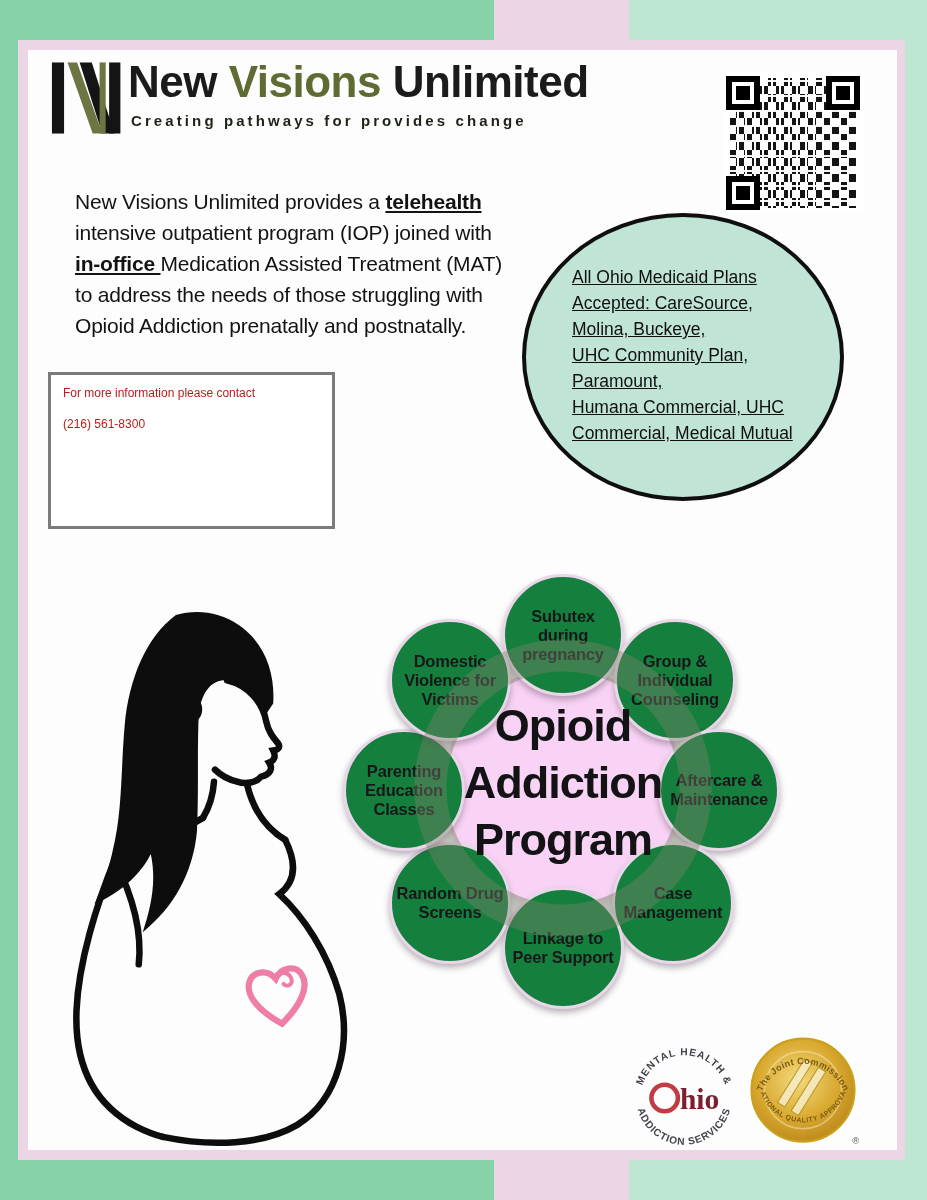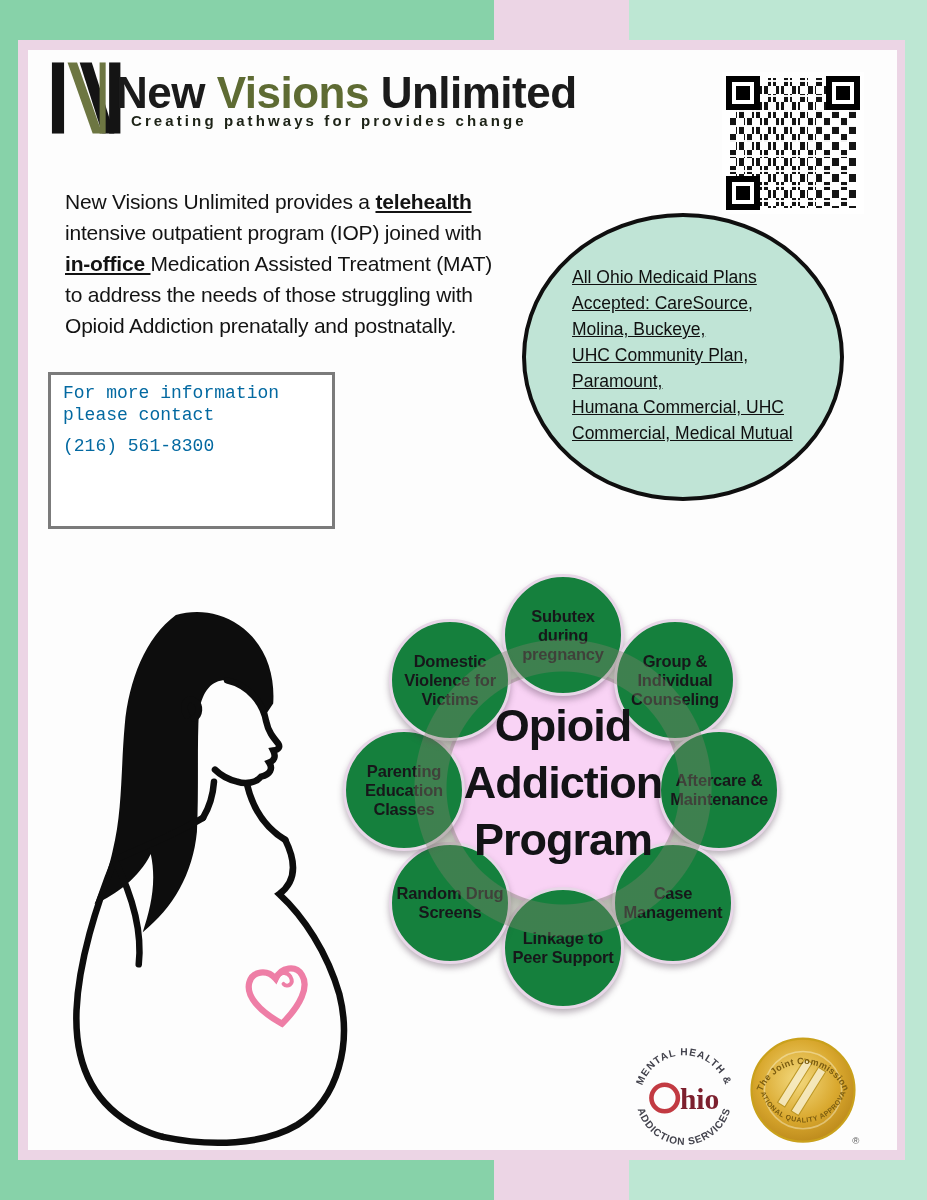--- a/index.html
+++ b/index.html
@@ -10,42 +10,42 @@
   .band{position:absolute;height:40px;}
   .band.green{background:#87d2a9;}
   .band.pink{background:#ecd5e5;}
   .band.mint{background:#bde7d3;}
   .stripe-left{position:absolute;left:0;top:0;width:18px;height:1200px;background:#87d2a9;}
   .stripe-right{position:absolute;left:905px;top:0;width:22px;height:1200px;background:#bde7d3;}
   .frame{position:absolute;left:18px;top:40px;width:887px;height:1120px;background:#ecd5e5;}
   .content-bg{position:absolute;left:28px;top:50px;width:869px;height:1100px;background:#fdfdfd;}
   
   .logo-mark{left:45px;top:57px;width:78px;height:82px;}
-  .logo-title{left:116px;top:57px;font-size:44px;font-weight:bold;letter-spacing:-0.5px;color:#1b1b1b;white-space:nowrap;margin-top:11px;}
+  .logo-title{left:128px;top:57px;font-size:44px;font-weight:bold;letter-spacing:-0.5px;color:#1b1b1b;white-space:nowrap;}
   .logo-title .olive{color:#5e6b33;}
   .logo-tagline{left:131px;top:112px;font-size:15px;font-weight:bold;letter-spacing:3.1px;color:#1d2317;white-space:nowrap;}
   
   .qr{left:722px;top:72px;width:142px;height:142px;background:#fff;}
   .qr-noise{position:absolute;inset:6px;
     background:
       repeating-linear-gradient(0deg, rgba(255,255,255,0) 0 6px, rgba(255,255,255,.95) 6px 8px, rgba(255,255,255,0) 8px 15px),
       repeating-linear-gradient(90deg, #fff 0 2px, rgba(0,0,0,0) 2px 9px, #fff 9px 11px, rgba(0,0,0,0) 11px 17px),
       repeating-conic-gradient(#141414 0% 25%, #fff 25% 50%);
     background-size:auto,auto,16px 16px;}
   .qr-finder{position:absolute;width:22px;height:22px;border:6px solid #000;background:#fff;}
   .qr-finder::after{content:"";position:absolute;inset:4px;background:#000;}
   .qr-f1{left:4px;top:4px;} .qr-f2{right:4px;top:4px;} .qr-f3{left:4px;bottom:4px;}
   
-  .intro{left:65px;top:186px;width:482px;font-size:21px;line-height:31px;color:#131313;
+  .intro{left:75px;top:186px;width:482px;font-size:21px;line-height:31px;color:#131313;
          white-space:pre-line;letter-spacing:-0.2px;}
   .intro .bu{font-weight:bold;text-decoration:underline;}
   
   .contact-box{left:48px;top:372px;width:287px;height:157px;border:3px solid #7b7b7b;
                box-sizing:border-box;padding:7px 12px;background:#fff;}
-  .contact-line{font-size:18px;color:#0369a1;line-height:22px;font-family:Liberation Mono, monospace;}
+  .contact-line{font-size:12px;color:#b91c1c;line-height:22px;}
   .contact-line.gap{margin-top:9px;}
   
   .teal-circle{left:522px;top:213px;width:322px;height:288px;background:#c0e4d6;
                border:4px solid #0f0f0f;border-radius:50%;box-sizing:border-box;}
   .teal-text{left:572px;top:264px;width:250px;font-size:17.5px;line-height:26px;
              white-space:pre-line;color:#101010;text-decoration:underline;}
   
   .pink-circle{left:443px;top:668px;width:240px;height:240px;border-radius:50%;
                background:#f9d3f5;border:3px solid #eec9ec;box-sizing:border-box;
                box-shadow:0 5px 9px rgba(0,0,0,.15);z-index:2;}

